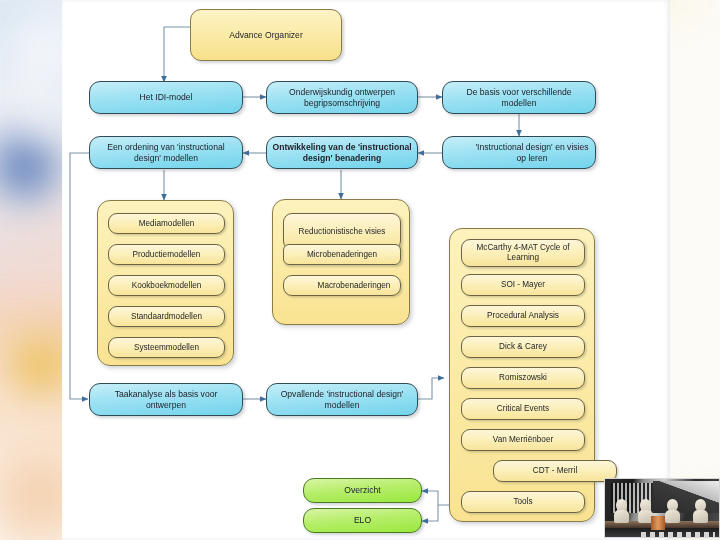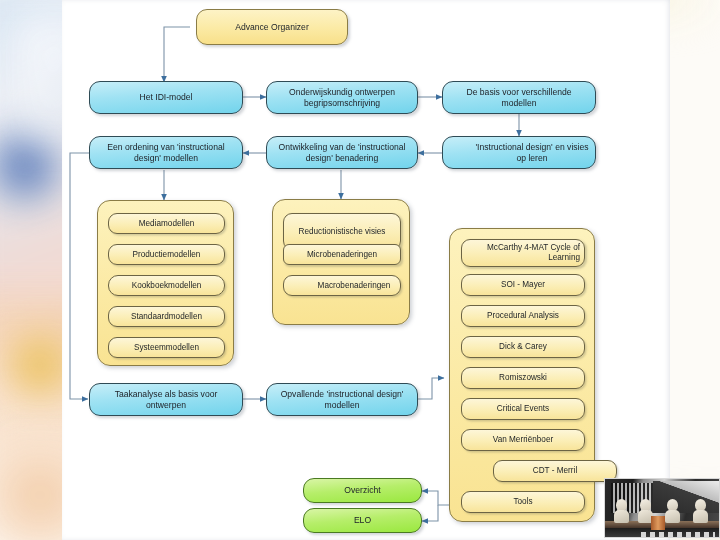--- a/index.html
+++ b/index.html
@@ -66,21 +66,21 @@
     border-color:#8a7c46;
   }
   .group{
     position:absolute;box-sizing:border-box;border-radius:13px;
     background:linear-gradient(180deg,#fdf2bd 0%,#fbe9a2 60%,#f9e392 100%);
     border:1px solid #8a7c46;
     box-shadow:2px 2px 4px rgba(90,100,115,.3);
   }
   .pill{
     position:absolute;box-sizing:border-box;
-    display:flex;align-items:center;justify-content:center;text-align:right;
+    display:flex;align-items:center;justify-content:center;text-align:center;
     border-radius:9px;border:1px solid #6c6444;
     background:linear-gradient(180deg,#fdf6d8 0%,#fbeeb6 55%,#f8e49a 100%);
     font-size:8.2px;line-height:10px;color:#1d2126;
     box-shadow:1.5px 1.5px 2px rgba(110,110,90,.3);
     padding:1px 4px;
   }
   .green{
     background:linear-gradient(175deg,#d9f5a6 0%,#b6ee6a 45%,#9ae83f 100%);
     border-color:#4a7a22;
   }
@@ -161,52 +161,52 @@
       <path d="M243,399 L266,399"></path>
 
       <path d="M418,399 L432,399 L432,378 L444,378"></path>
 
       <path d="M458,505 L438,505 L438,491 L422,491"></path>
 
       <path d="M438,505 L438,521 L422,521"></path>
     </g>
   </svg>
 
-  <div class="node yellowbox" style="left:196px;top:9px;width:152px;height:36px;">
+  <div class="node yellowbox" style="left:190px;top:9px;width:152px;height:52px;">
     <span>Advance Organizer</span>
   </div>
 
   <div class="node blue" style="left:89px;top:81px;width:154px;height:33px;">
     <span>Het IDI-model</span>
   </div>
   <div class="node blue" style="left:266px;top:81px;width:152px;height:33px;">
     <span>Onderwijskundig ontwerpen begripsomschrijving</span>
   </div>
   <div class="node blue" style="left:442px;top:81px;width:154px;height:33px;">
     <span>De basis voor verschillende modellen</span>
   </div>
 
   <div class="node blue" style="left:89px;top:136px;width:154px;height:33px;">
     <span>Een ordening van 'instructional design' modellen</span>
   </div>
-  <div class="node blue" style="left:266px;top:136px;width:152px;height:33px;">
+  <div class="node blue" style="left:266px;top:136px;width:152px;height:33px;font-weight:bold;">
     <span>Ontwikkeling van de 'instructional design' benadering</span>
   </div>
   <div class="node blue" style="left:442px;top:136px;width:154px;height:33px;padding-left:31px;">
     <span>'Instructional design' en visies op leren</span>
   </div>
 
   <div class="group" style="left:97px;top:200px;width:137px;height:166px;">
     <div class="pill" style="left:10px;top:12px;width:117px;height:21px;">
       <span>Mediamodellen</span>
     </div>
     <div class="pill" style="left:10px;top:43px;width:117px;height:21px;">
       <span>Productiemodellen</span>
     </div>
-    <div class="pill" style="left:10px;top:74px;width:117px;height:21px;border-radius:10px;">
+    <div class="pill" style="left:10px;top:74px;width:117px;height:21px;">
       <span>Kookboekmodellen</span>
     </div>
     <div class="pill" style="left:10px;top:105px;width:117px;height:21px;">
       <span>Standaardmodellen</span>
     </div>
     <div class="pill" style="left:10px;top:136px;width:117px;height:21px;">
       <span>Systeemmodellen</span>
     </div>
   </div>
 

